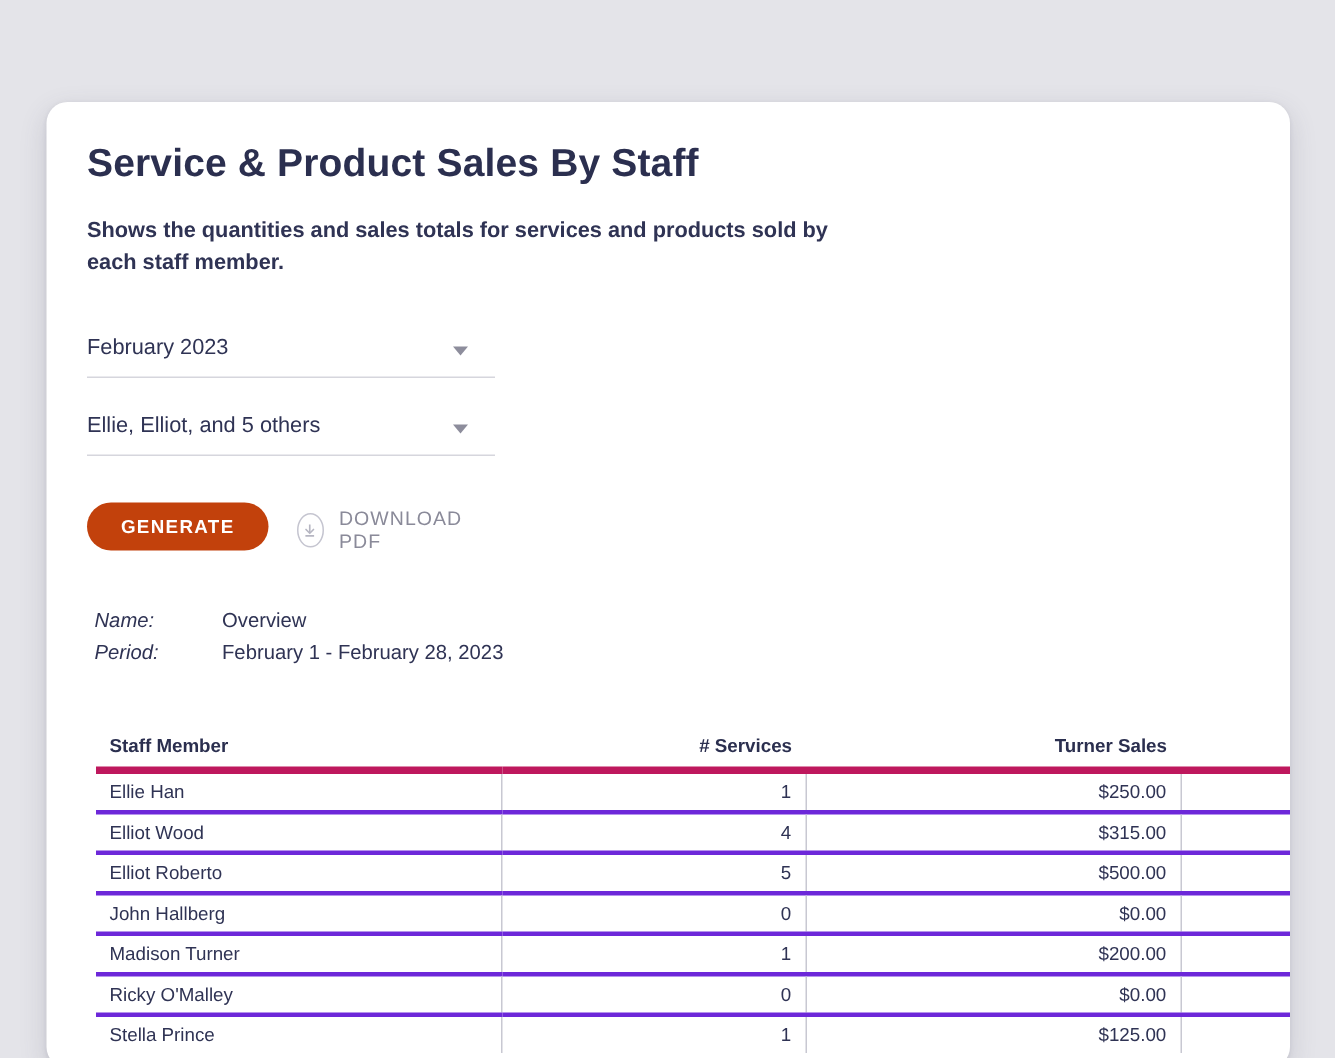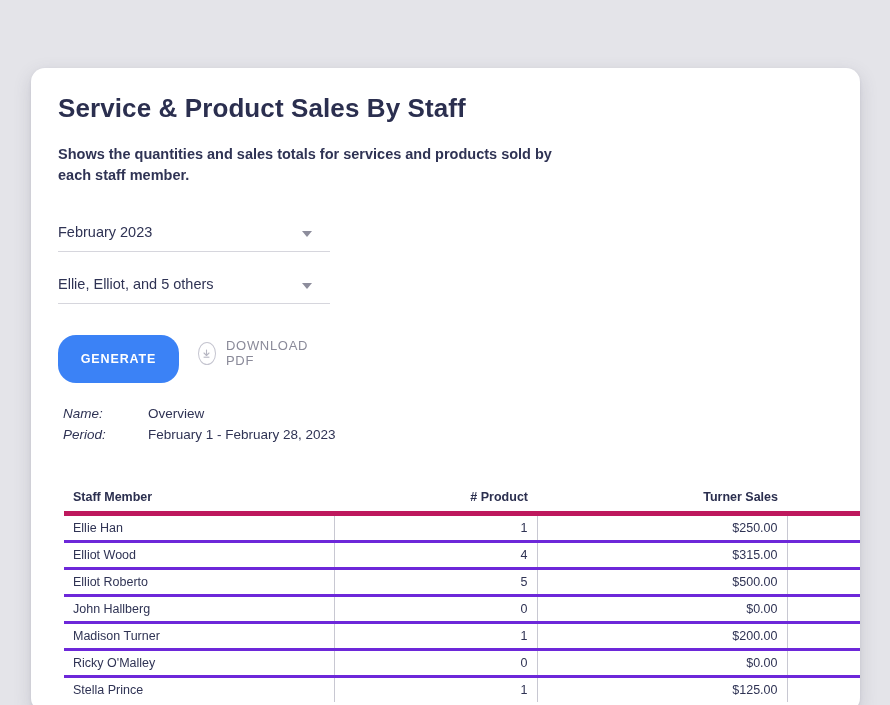--- a/index.html
+++ b/index.html
@@ -98,24 +98,24 @@
     left: 0;
     top: 267px;
     height: 36px;
   }
 
   .btn-generate {
     position: absolute;
     left: 0;
     top: 0;
     width: 121px;
-    height: 48px;
+    height: 32px;
     border: none;
     border-radius: 18px;
-    background: #3b82f6;
+    background: #c2410c;
     color: #ffffff;
     font-family: "Liberation Sans", sans-serif;
     font-size: 12.5px;
     font-weight: bold;
     letter-spacing: 0.9px;
     cursor: pointer;
     padding: 0;
   }
 
   .btn-download {
@@ -241,21 +241,21 @@
       <div class="meta-row">
         <span class="meta-label">Period:</span>
         <span class="meta-value">February 1 - February 28, 2023</span>
       </div>
     </div>
 
     <table class="report-table">
       <thead>
         <tr>
           <th class="col-name">Staff Member</th>
-          <th class="col-count"># Product</th>
+          <th class="col-count"># Services</th>
           <th class="col-sales">Turner Sales</th>
           <th class="col-extra"></th>
         </tr>
       </thead>
       <tbody>
           <tr>
             <td class="col-name">Ellie Han</td>
             <td class="col-count">1</td>
             <td class="col-sales">$250.00</td>
             <td class="col-extra"></td>

